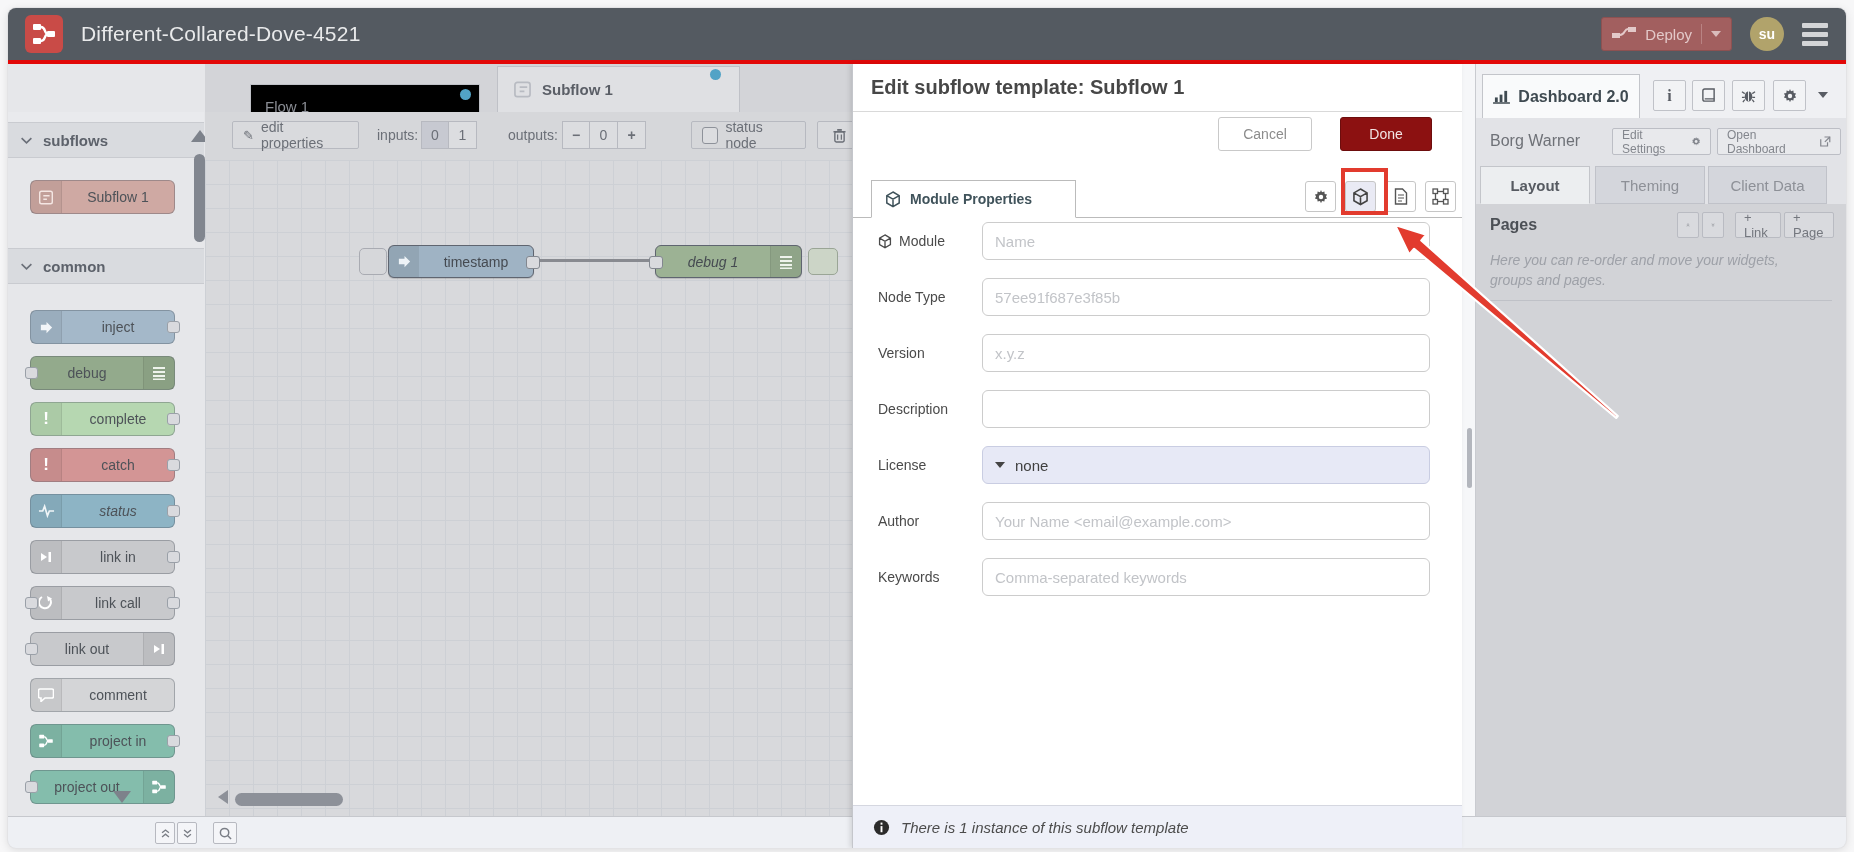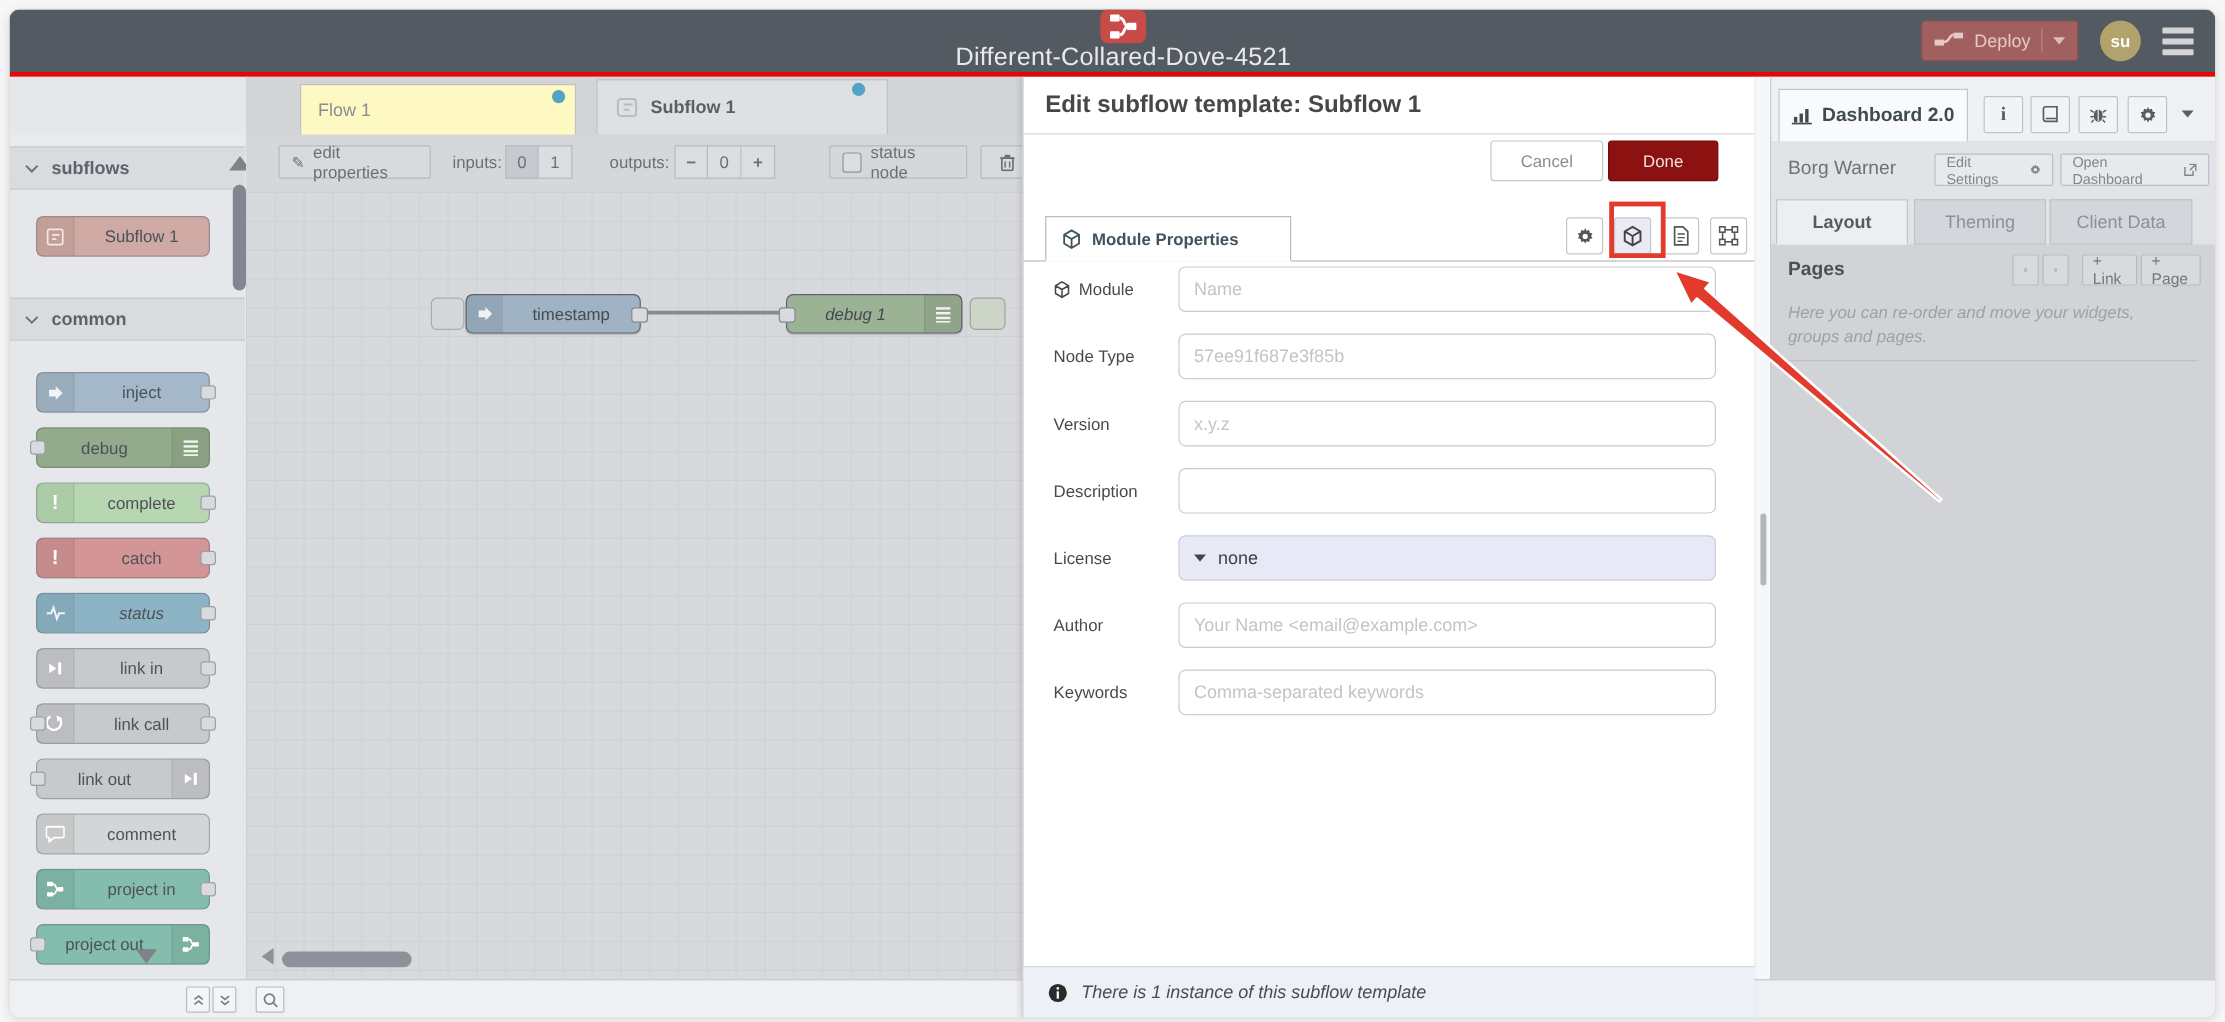--- a/index.html
+++ b/index.html
@@ -1,19 +1,19 @@
 <!DOCTYPE html>
 <html><head>
 <meta charset="utf-8">
 <style>
   html,body{margin:0;padding:0;background:#f7f7f8;font-family:"Liberation Sans",sans-serif;}
   .page{position:relative;width:1854px;height:852px;overflow:hidden;}
   .window{position:absolute;left:8px;top:8px;width:1838px;height:840px;background:#d8d9dc;border-radius:8px;overflow:hidden;box-shadow:0 0 0 1px #e3e3e5,0 2px 10px rgba(0,0,0,.12);}
   
-  .header{position:absolute;left:0;top:0;width:100%;height:52px;background:#545a61;display:flex;align-items:center;flex-direction:column;}
+  .header{position:absolute;left:0;top:0;width:100%;height:52px;background:#545a61;display:flex;align-items:center;}
   .logo{width:38px;height:38px;border-radius:6px;background:#c94b47;margin-left:17px;display:flex;align-items:center;justify-content:center;}
   .app-title{color:#e9eaeb;font-size:21px;margin-left:18px;letter-spacing:.2px;}
   .header-right{position:absolute;right:18px;top:0;height:52px;display:flex;align-items:center;gap:18px;}
   .deploy-btn{height:32px;background:#a25f5f;border:1px solid #8d5151;border-radius:3px;display:flex;align-items:center;padding:0 10px;gap:9px;}
   .deploy-btn .dlabel{color:#e3c9c9;font-size:15px;}
   .caret{width:0;height:0;border-left:5px solid transparent;border-right:5px solid transparent;border-top:6px solid #d9bcbc;display:inline-block;}
   .deploy-sep{width:1px;height:20px;background:#b98383;}
   .avatar{width:34px;height:34px;border-radius:50%;background:#b1a36b;color:#fff;display:flex;align-items:center;justify-content:center;font-size:14px;font-weight:bold;}
   .burger{display:flex;flex-direction:column;gap:4px;}
   .burger span{width:26px;height:5px;background:#d4d5d7;border-radius:1px;}
@@ -27,21 +27,21 @@
   .pnode .nicon.right{border-right:none;border-left:1px solid rgba(0,0,0,.07);}
   .pnode .nlabel{flex:1;display:flex;align-items:center;justify-content:center;font-size:14px;color:#4d5258;}
   .port{position:absolute;width:11px;height:10px;background:#d9dade;border:1px solid #9aa0a8;border-radius:3px;top:10px;}
   .port.pl{left:-6px;} .port.pr{right:-6px;}
   .pal-scroll-up{position:absolute;left:183px;top:66px;width:0;height:0;border-left:9px solid transparent;border-right:9px solid transparent;border-bottom:12px solid #7d828b;}
   .pal-scroll-thumb{position:absolute;left:186px;top:90px;width:11px;height:88px;background:#81868f;border-radius:6px;}
   .pal-scroll-down{position:absolute;left:105px;top:727px;width:0;height:0;border-left:9px solid transparent;border-right:9px solid transparent;border-top:12px solid #7d828b;}
   
   .workspace{position:absolute;left:197px;top:56px;width:647px;height:752px;background:#d3d4d8;overflow:hidden;}
   .tabbar{position:absolute;left:0;top:0;width:100%;height:48px;background:#d3d4d8;border-bottom:1px solid #bfc1c7;}
-  .tab{position:absolute;top:6px;height:44px;box-sizing:border-box;border:1px solid #bfc1c7;border-bottom:none;background:#fef9c3;display:flex;align-items:center;padding:0 14px;gap:9px;}
+  .tab{position:absolute;top:20px;height:44px;box-sizing:border-box;border:1px solid #bfc1c7;border-bottom:none;background:#000000;display:flex;align-items:center;padding:0 14px;gap:9px;}
   .tab.active{background:#dfe0e3;top:2px;height:46px;}
   .tab .tlabel{font-size:15px;color:#8a8d94;}
   .tab.active .tlabel{color:#5a5e66;font-weight:bold;}
   .dot{position:absolute;width:11px;height:11px;border-radius:50%;background:#52a3c6;}
   .toolbar{position:absolute;left:0;top:48px;width:100%;height:48px;background:#d6d7da;border-bottom:1px solid #bfc1c7;}
   .tbtn{position:absolute;top:9px;height:28px;box-sizing:border-box;border:1px solid #b7b9c0;background:#d9dadd;color:#6b6f77;font-size:14px;display:flex;align-items:center;justify-content:center;padding:0 10px;gap:7px;border-radius:2px;}
   .tlabel2{position:absolute;top:15px;font-size:14px;color:#6b6f77;}
   .seg{position:absolute;top:9px;height:28px;display:flex;}
   .seg .cell{width:28px;height:28px;box-sizing:border-box;border:1px solid #b7b9c0;display:flex;align-items:center;justify-content:center;font-size:14px;color:#6b6f77;background:#dcdde0;}
   .seg .cell + .cell{border-left:none;}
@@ -58,21 +58,21 @@
   .hscroll-arrow{position:absolute;left:13px;bottom:12px;width:0;height:0;border-top:7px solid transparent;border-bottom:7px solid transparent;border-right:10px solid #8d9199;}
   .hscroll-thumb{position:absolute;left:30px;bottom:10px;width:108px;height:13px;background:#8d9199;border-radius:7px;}
   
   .footerbar{position:absolute;top:808px;height:32px;background:#eef0f4;border-top:1px solid #c6c8cd;}
   .fb-left{left:0;width:844px;}
   .fb-right{left:1454px;width:384px;}
   .mini-btn{position:absolute;top:5px;height:22px;box-sizing:border-box;border:1px solid #b7b9c0;background:#f4f5f8;display:flex;align-items:center;justify-content:center;border-radius:2px;color:#7a7e86;}
   
   .tray{position:absolute;left:844px;top:56px;width:610px;height:784px;background:#fff;z-index:10;box-shadow:-2px 0 5px rgba(0,0,0,.12);border-left:1px solid #c4c6cb;box-sizing:border-box;}
   .tray-header{height:47px;border-bottom:1px solid #d9d9d9;display:flex;align-items:center;padding-left:18px;font-size:20px;font-weight:bold;color:#474747;}
-  .tray-buttons{height:44px;display:flex;align-items:center;justify-content:flex-end;gap:4px;padding-right:30px;}
+  .tray-buttons{height:44px;display:flex;align-items:center;justify-content:flex-end;gap:28px;padding-right:30px;}
   .btn-cancel{min-width:68px;height:32px;border:1px solid #c9c9c9;background:#fff;color:#8c8c8c;font-size:14px;display:flex;align-items:center;justify-content:center;border-radius:3px;padding:0 12px;}
   .btn-done{min-width:66px;height:32px;border:1px solid #6d0d0d;background:#8c1111;color:#f2e3e3;font-size:14px;display:flex;align-items:center;justify-content:center;border-radius:3px;padding:0 12px;}
   .tray-tabrow{position:relative;height:62px;}
   .tray-tabrow .baseline{position:absolute;left:0;bottom:0;width:100%;height:1px;background:#bbb;}
   .mp-tab{position:absolute;left:18px;bottom:0;width:205px;height:38px;background:#fff;border:1px solid #bbb;border-bottom:1px solid #fff;display:flex;align-items:center;gap:9px;padding-left:13px;box-sizing:border-box;font-weight:bold;color:#40535b;font-size:14px;}
   .tray-tools{position:absolute;right:6px;bottom:6px;display:flex;gap:9px;}
   .ttool{width:31px;height:31px;box-sizing:border-box;border:1px solid #c6c6c6;background:#fff;display:flex;align-items:center;justify-content:center;border-radius:3px;color:#555;}
   .ttool.selected{background:#e9eaf4;}
   .tray-body{position:relative;padding:4px 32px 0 25px;}
   .frow{display:flex;align-items:center;margin-bottom:18px;height:38px;}

